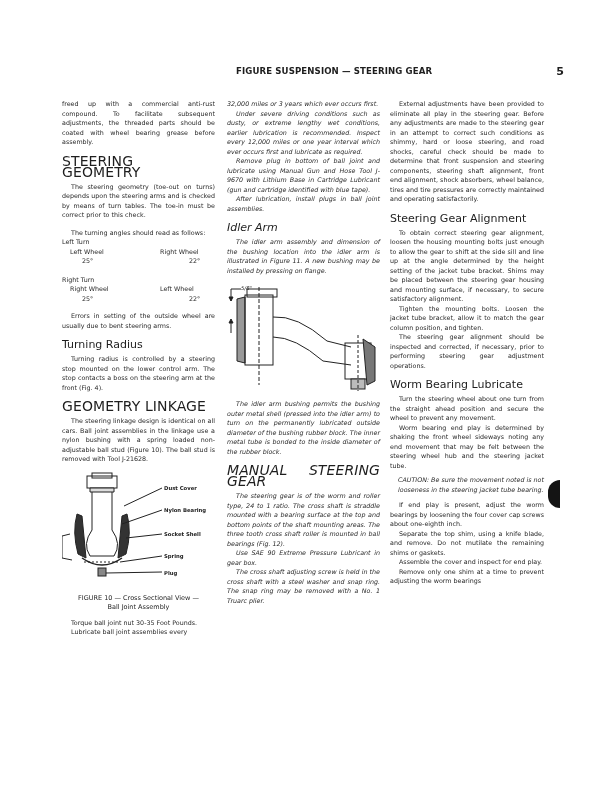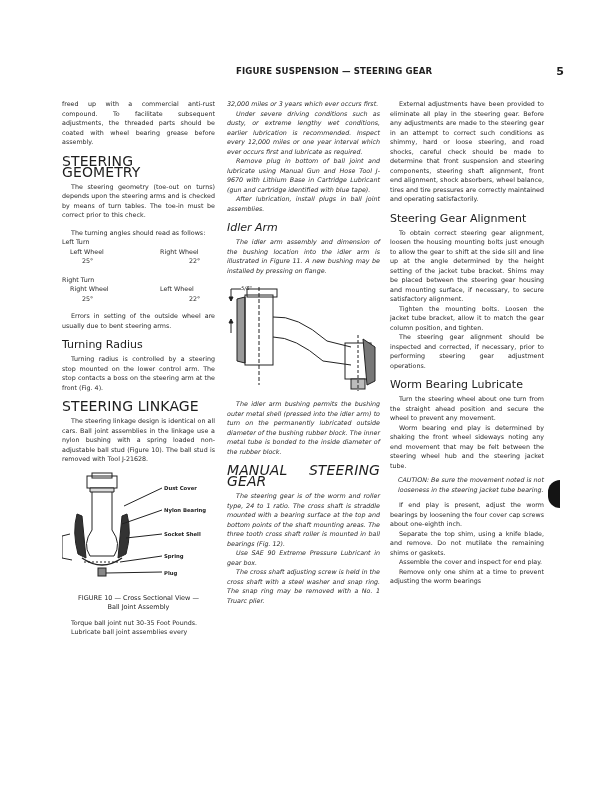--- a/index.html
+++ b/index.html
@@ -60,21 +60,21 @@
     </div>
     <div class="row">
       <span class="c1" style="padding-left:20px">25°</span>
       <span class="c2" style="padding-left:17px">22°</span>
     </div>
   </div>
   <div class="gap"></div>
   <p class="ind">Errors in setting of the outside wheel are usually due to bent steering arms.</p>
   <div class="h-minor">Turning Radius</div>
   <p class="ind">Turning radius is controlled by a steering stop mounted on the lower control arm. The stop contacts a boss on the steering arm at the front (Fig. 4).</p>
-  <div class="h-major">STEERING LINKAGE</div>
+  <div class="h-major">GEOMETRY LINKAGE</div>
   <p class="ind">The steering linkage design is identical on all cars. Ball joint assemblies in the linkage use a nylon bushing with a spring loaded non-adjustable ball stud (Figure 10). The ball stud is removed with Tool J-21628.</p>
 
   <div class="fig" style="height:118px; margin-top:8px;">
     <svg width="153" height="118" viewBox="0 0 153 118">
       <g stroke="#222" fill="none" stroke-width="1">
         <rect x="25" y="4" width="30" height="12" fill="#fff"></rect>
         <rect x="30" y="1" width="20" height="5"></rect>
         <path d="M28 16 L52 16 L52 20 L28 20 Z" fill="#ddd"></path>
         <path d="M30 20 L30 58 Q20 72 28 84 L52 84 Q60 72 50 58 L50 20"></path>
         <path d="M15 42 Q10 60 16 82 L24 86 L20 44 Z" fill="#333"></path>

